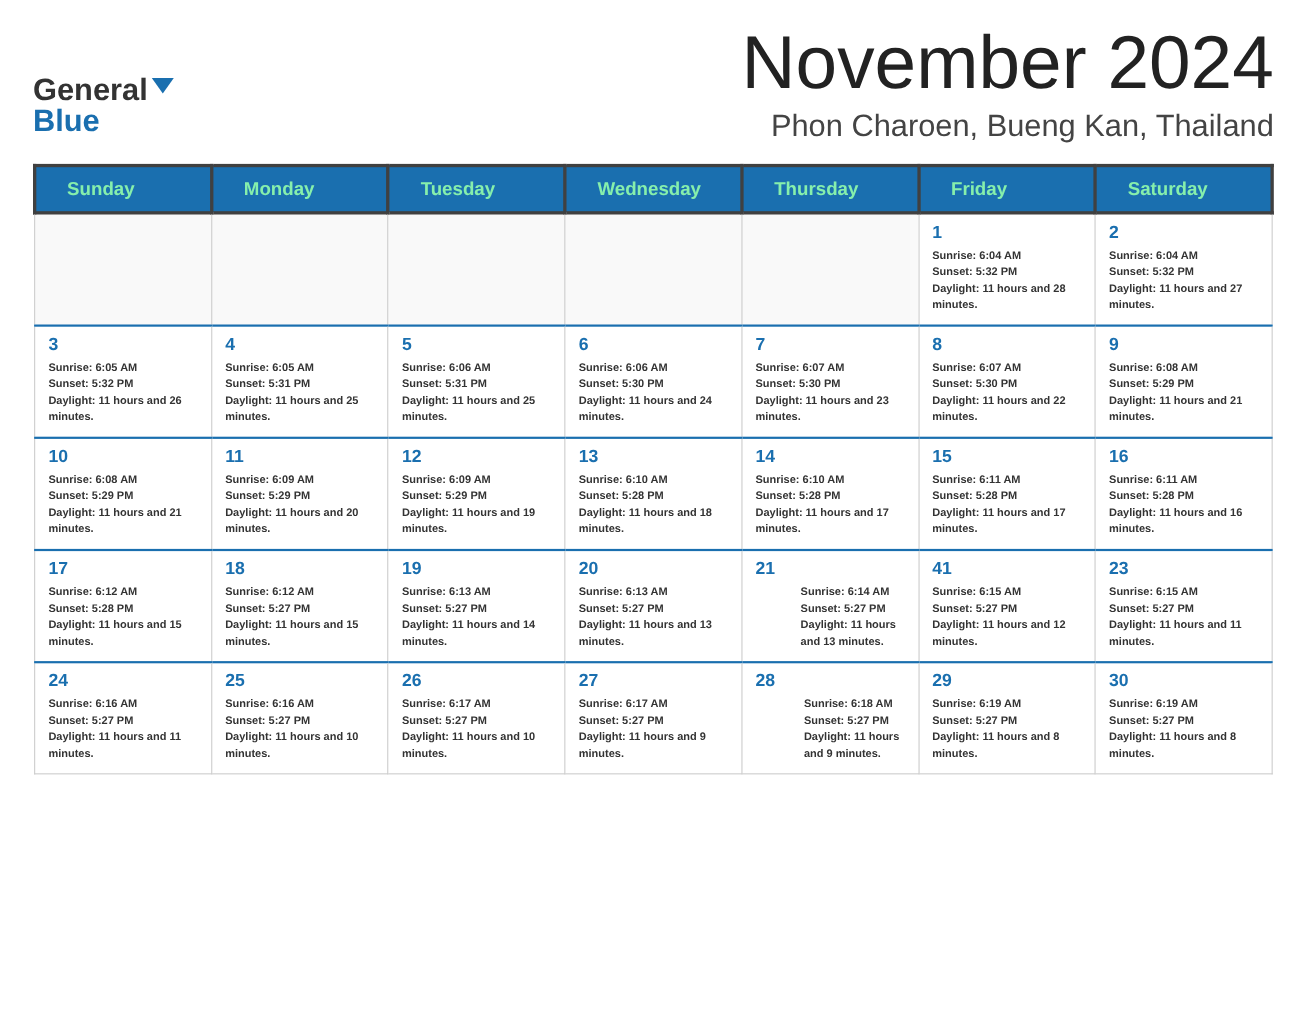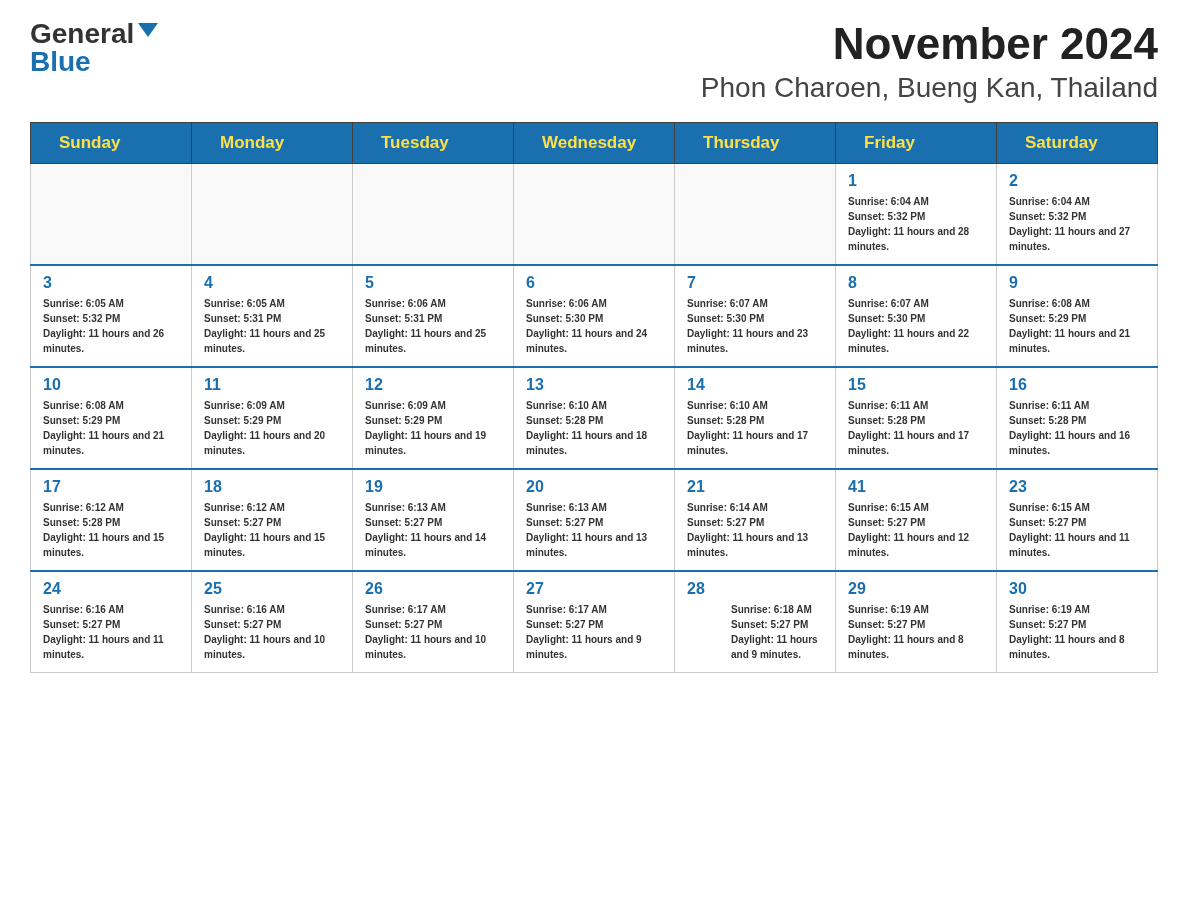--- a/index.html
+++ b/index.html
@@ -14,20 +14,21 @@
     .header-area {
       display: flex;
       justify-content: space-between;
       align-items: flex-start;
       margin-bottom: 18px;
     }
     .logo {
       display: flex;
       flex-direction: column;
       align-items: flex-start;
+      margin-top: 48px;
     }
     .logo-text-general {
       font-size: 28px;
       font-weight: bold;
       color: #333;
       line-height: 1;
     }
     .logo-text-blue {
       font-size: 28px;
       font-weight: bold;
@@ -47,44 +48,44 @@
       top: -4px;
     }
     .logo-row {
       display: flex;
       align-items: center;
     }
     .title-area {
       text-align: right;
     }
     .title-area h1 {
-      font-size: 44px;
-      font-weight: bold;
+      font-size: 68px;
+      font-weight: normal;
       color: #222;
       line-height: 1.1;
     }
     .title-area h2 {
       font-size: 28px;
       font-weight: normal;
       color: #444;
       margin-top: 4px;
     }
     .calendar-table {
       width: 100%;
       border-collapse: collapse;
       table-layout: fixed;
     }
     .calendar-table thead tr th {
       background-color: #1a6faf;
-      color: #fde047;
+      color: #86efac;
       font-size: 17px;
       font-weight: bold;
       padding: 10px 28px;
       text-align: left;
-      border: 1px solid #404040;
+      border: 3px solid #404040;
     }
     .calendar-table tbody tr td {
       vertical-align: top;
       padding: 8px 12px 10px 12px;
       border: 1px solid #ccc;
       font-size: 13.5px;
       color: #333;
       min-height: 90px;
       background: #fff;
     }
@@ -265,21 +266,21 @@
 Daylight: 11 hours and 14 minutes.</div>
         </td>
         <td>
           <span class="day-number">20</span>
           <div class="day-info" style="white-space: pre-line;">Sunrise: 6:13 AM
 Sunset: 5:27 PM
 Daylight: 11 hours and 13 minutes.</div>
         </td>
         <td>
           <span class="day-number">21</span>
-          <div class="day-info" style="white-space: pre-line;">Sunrise: 6:14 AM
+          <div class="day-info" style="white-space: pre-line; margin-left: 41px;">Sunrise: 6:14 AM
 Sunset: 5:27 PM
 Daylight: 11 hours and 13 minutes.</div>
         </td>
         <td>
           <span class="day-number">41</span>
           <div class="day-info" style="white-space: pre-line;">Sunrise: 6:15 AM
 Sunset: 5:27 PM
 Daylight: 11 hours and 12 minutes.</div>
         </td>
         <td>

